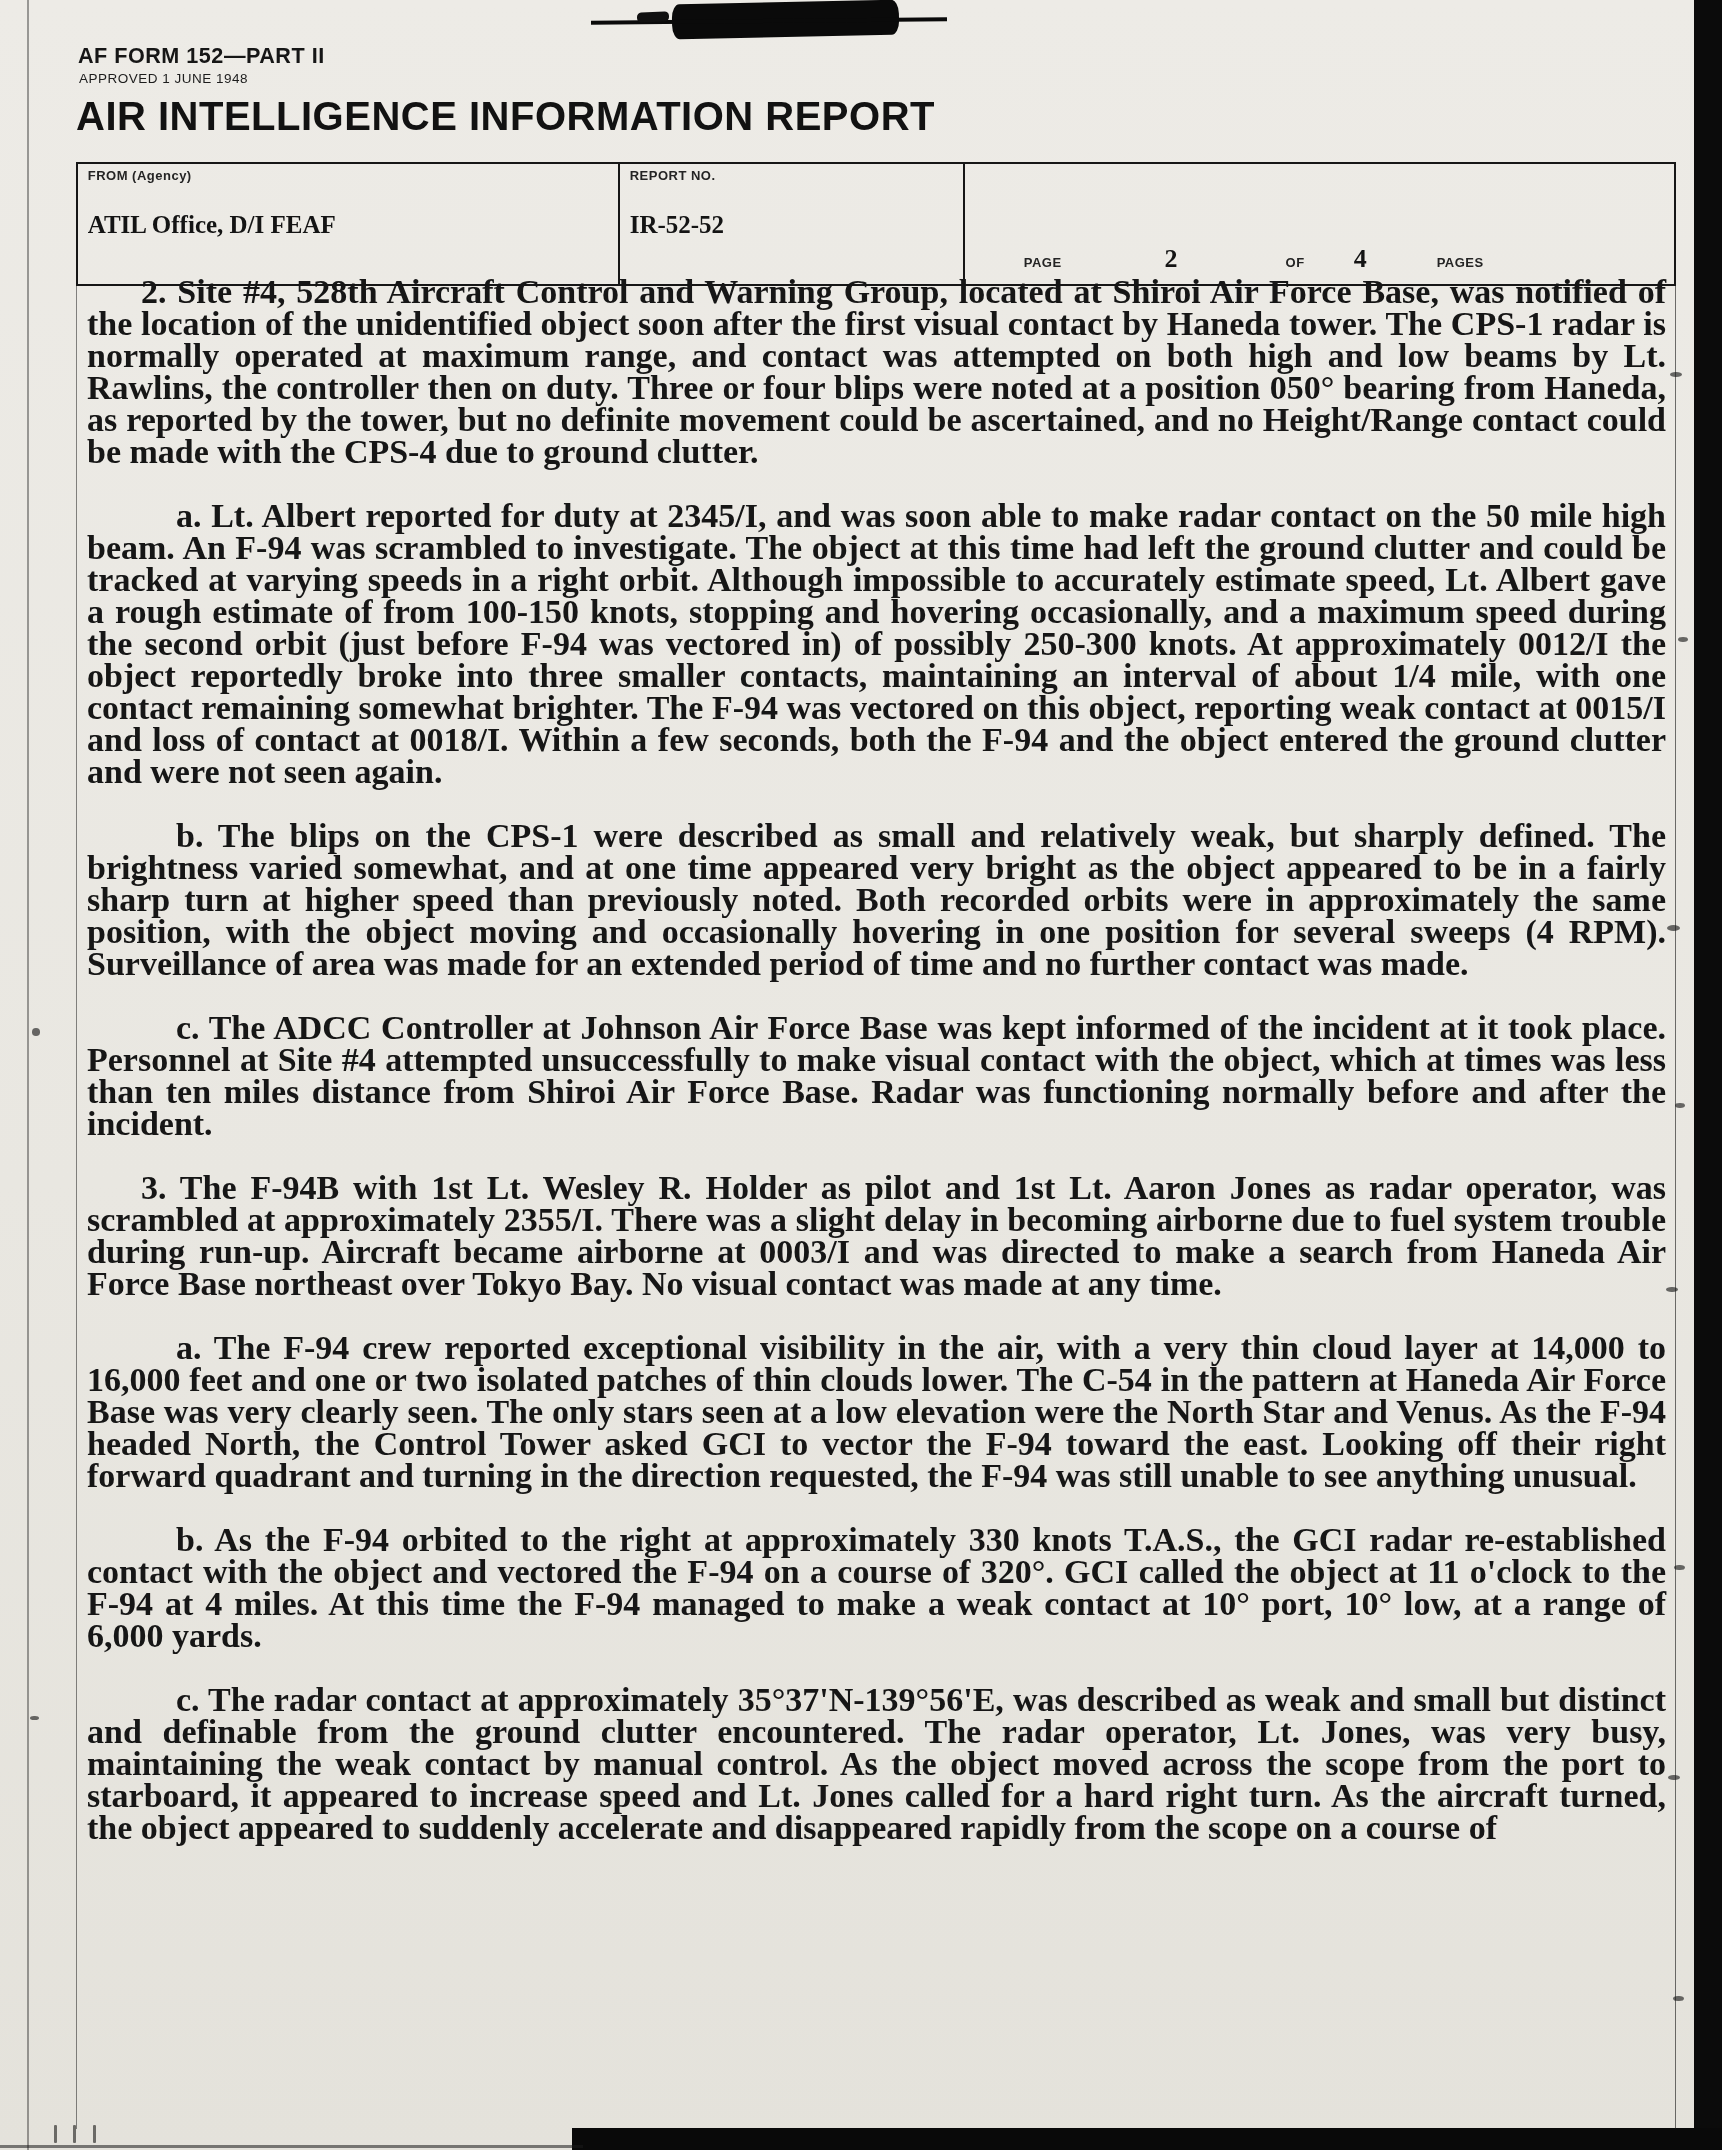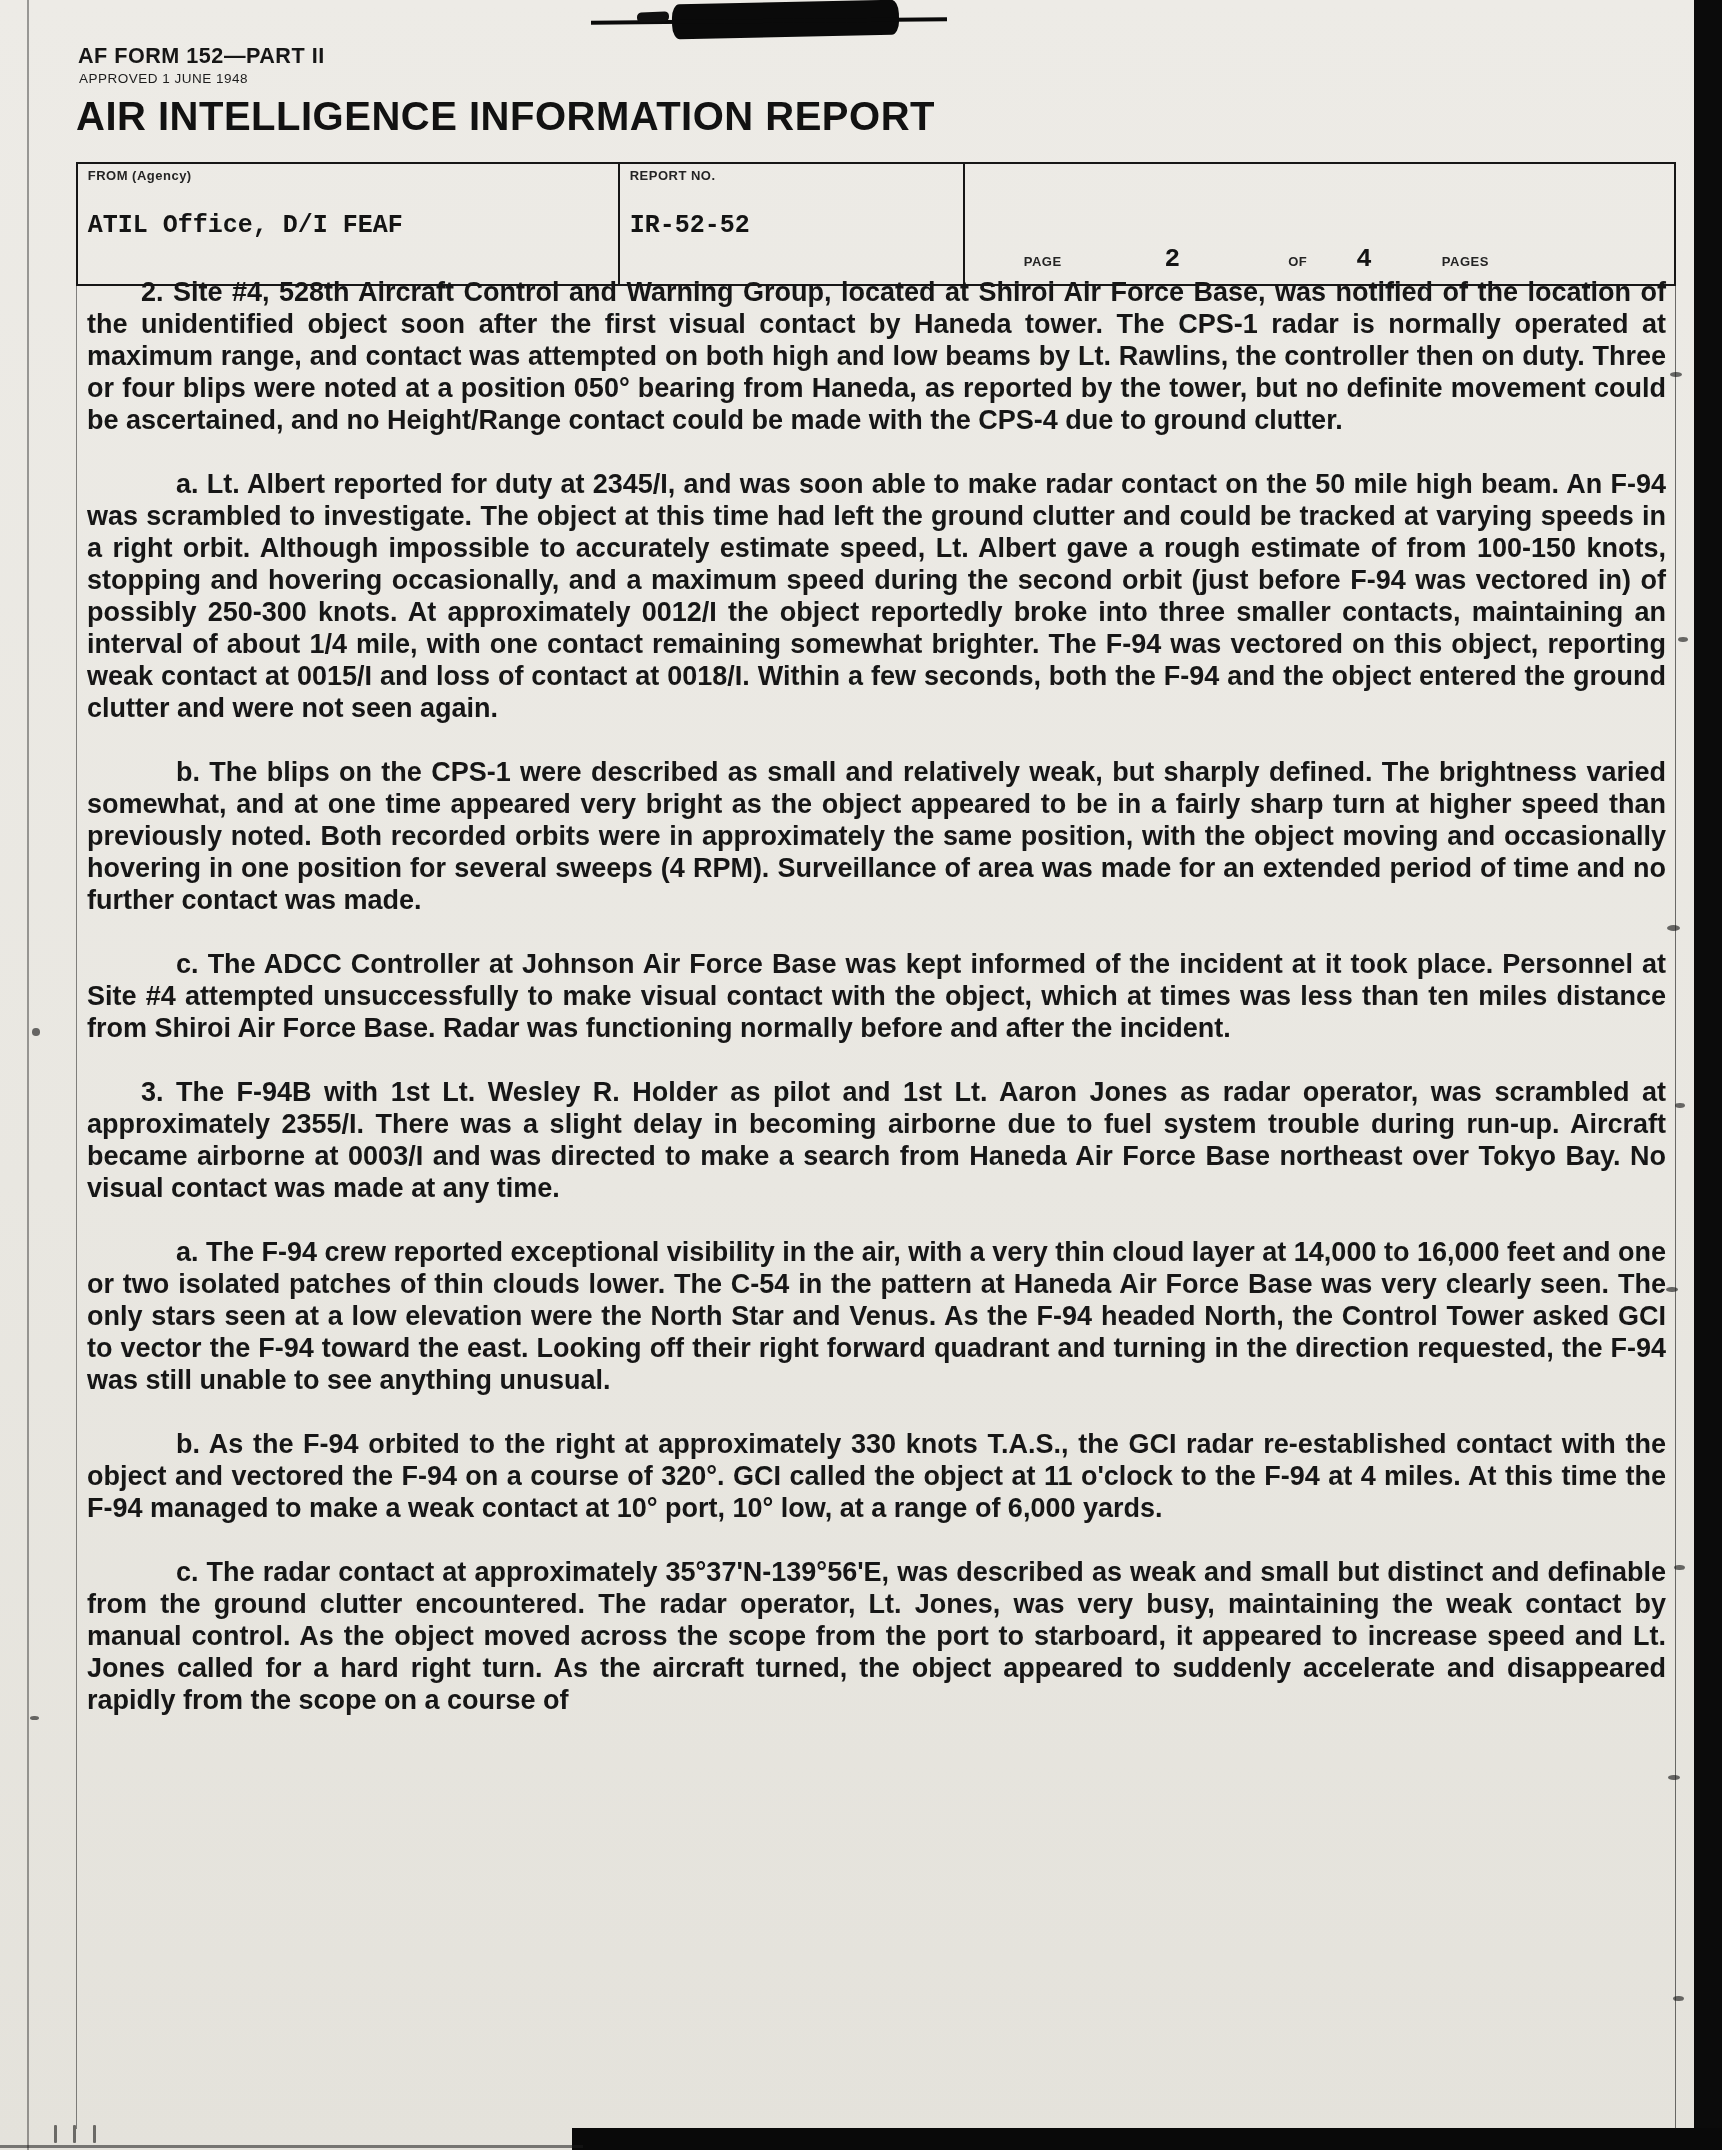--- a/index.html
+++ b/index.html
@@ -82,35 +82,35 @@
   .cell { position: relative; box-sizing: border-box; padding: 4.3px 9.7px; }
   .cell + .cell { border-left: 2.2px solid #161616; }
   .cell-from { flex: 0 0 540px; }
   .cell-report { flex: 0 0 345px; }
   .cell-page { flex: 1; display: flex; align-items: flex-end; padding-bottom: 10px; }
   .lbl {
     display: block;
     font-size: 13px; font-weight: 700; color: #242424; letter-spacing: 0.5px;
   }
   .mono {
-    font-family: Liberation Mono, monospace;
+    font-family: Liberation Serif, serif;
     font-weight: 700; color: #141414;
   }
   .cell .val { display: block; margin-top: 28px; font-size: 25px; }
   .cell-page .lbl, .cell-page .val { display: inline-block; margin-top: 0; }
   .cell-page .val { font-size: 26px; }
   .pg-row { display: flex; align-items: baseline; width: 100%; padding: 0 32px 0 49px; }
   .pg-row .sp1 { width: 103px; } .pg-row .sp2 { width: 108px; }
   .pg-row .sp3 { width: 49px; }  .pg-row .sp4 { width: 70px; }
   
   .body-text {
     position: absolute; left: 87px; right: 56px; top: 276px;
-    font-family: Liberation Sans, sans-serif;
+    font-family: Liberation Serif, serif;
     font-weight: 700; color: #161616;
-    font-size: 27px; line-height: 32px;
+    font-size: 34px; line-height: 32px;
     text-align: justify;
   }
   .para { margin: 0 0 32px 0; }
   .p-main { text-indent: 54px; }
   .p-sub  { text-indent: 89px; }
 </style>
 </head>
 <body>
 
 <div class="page">

